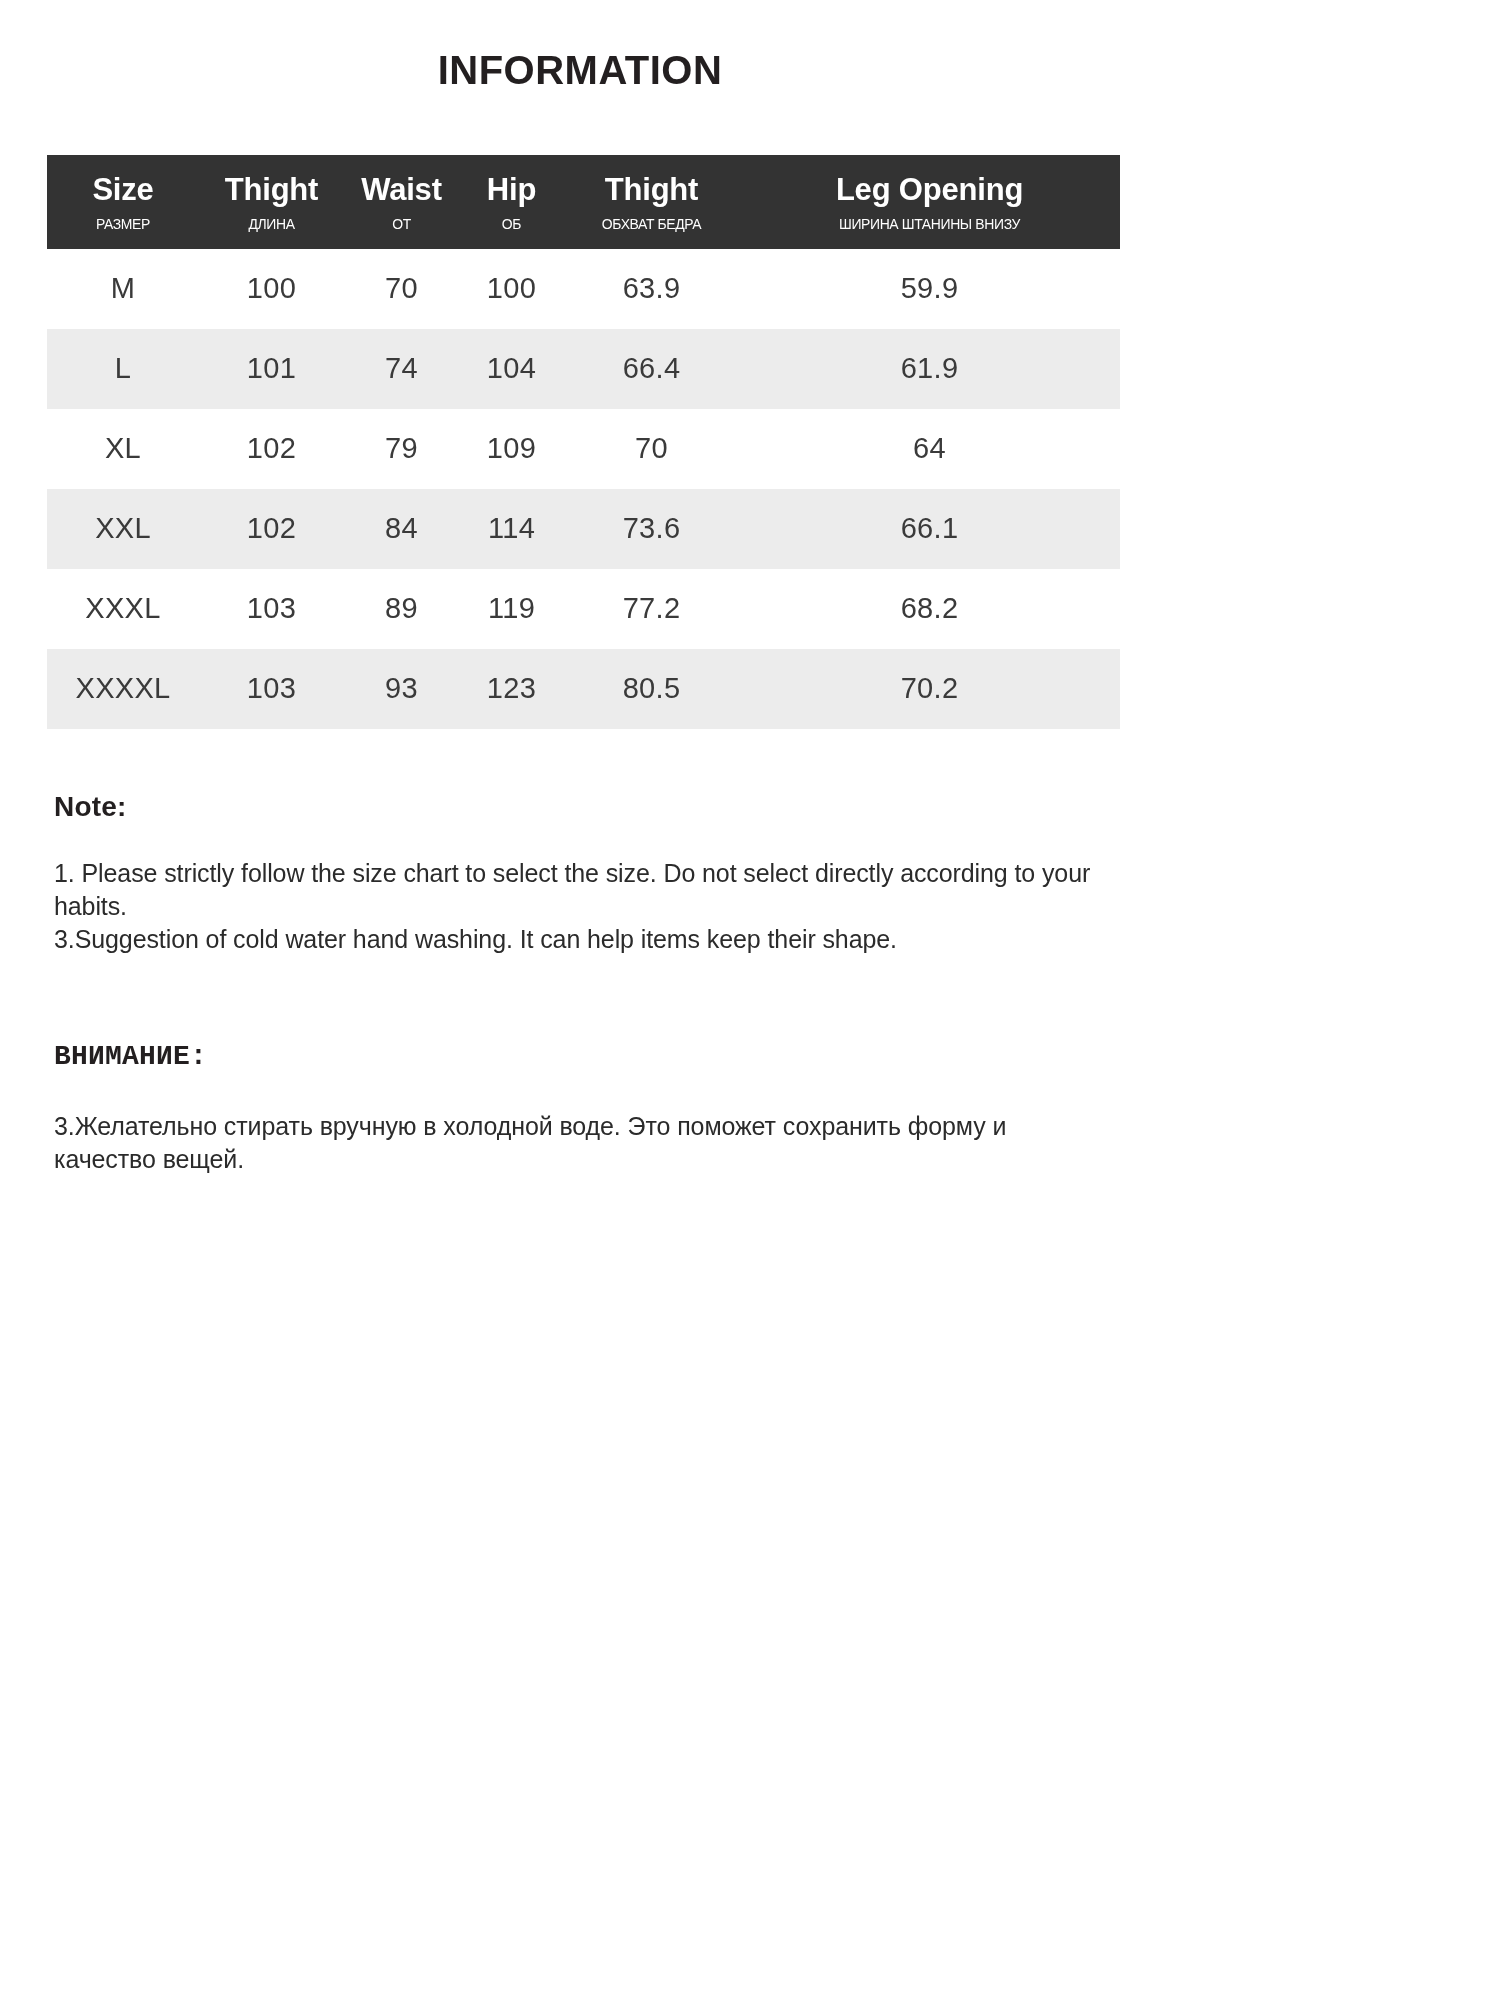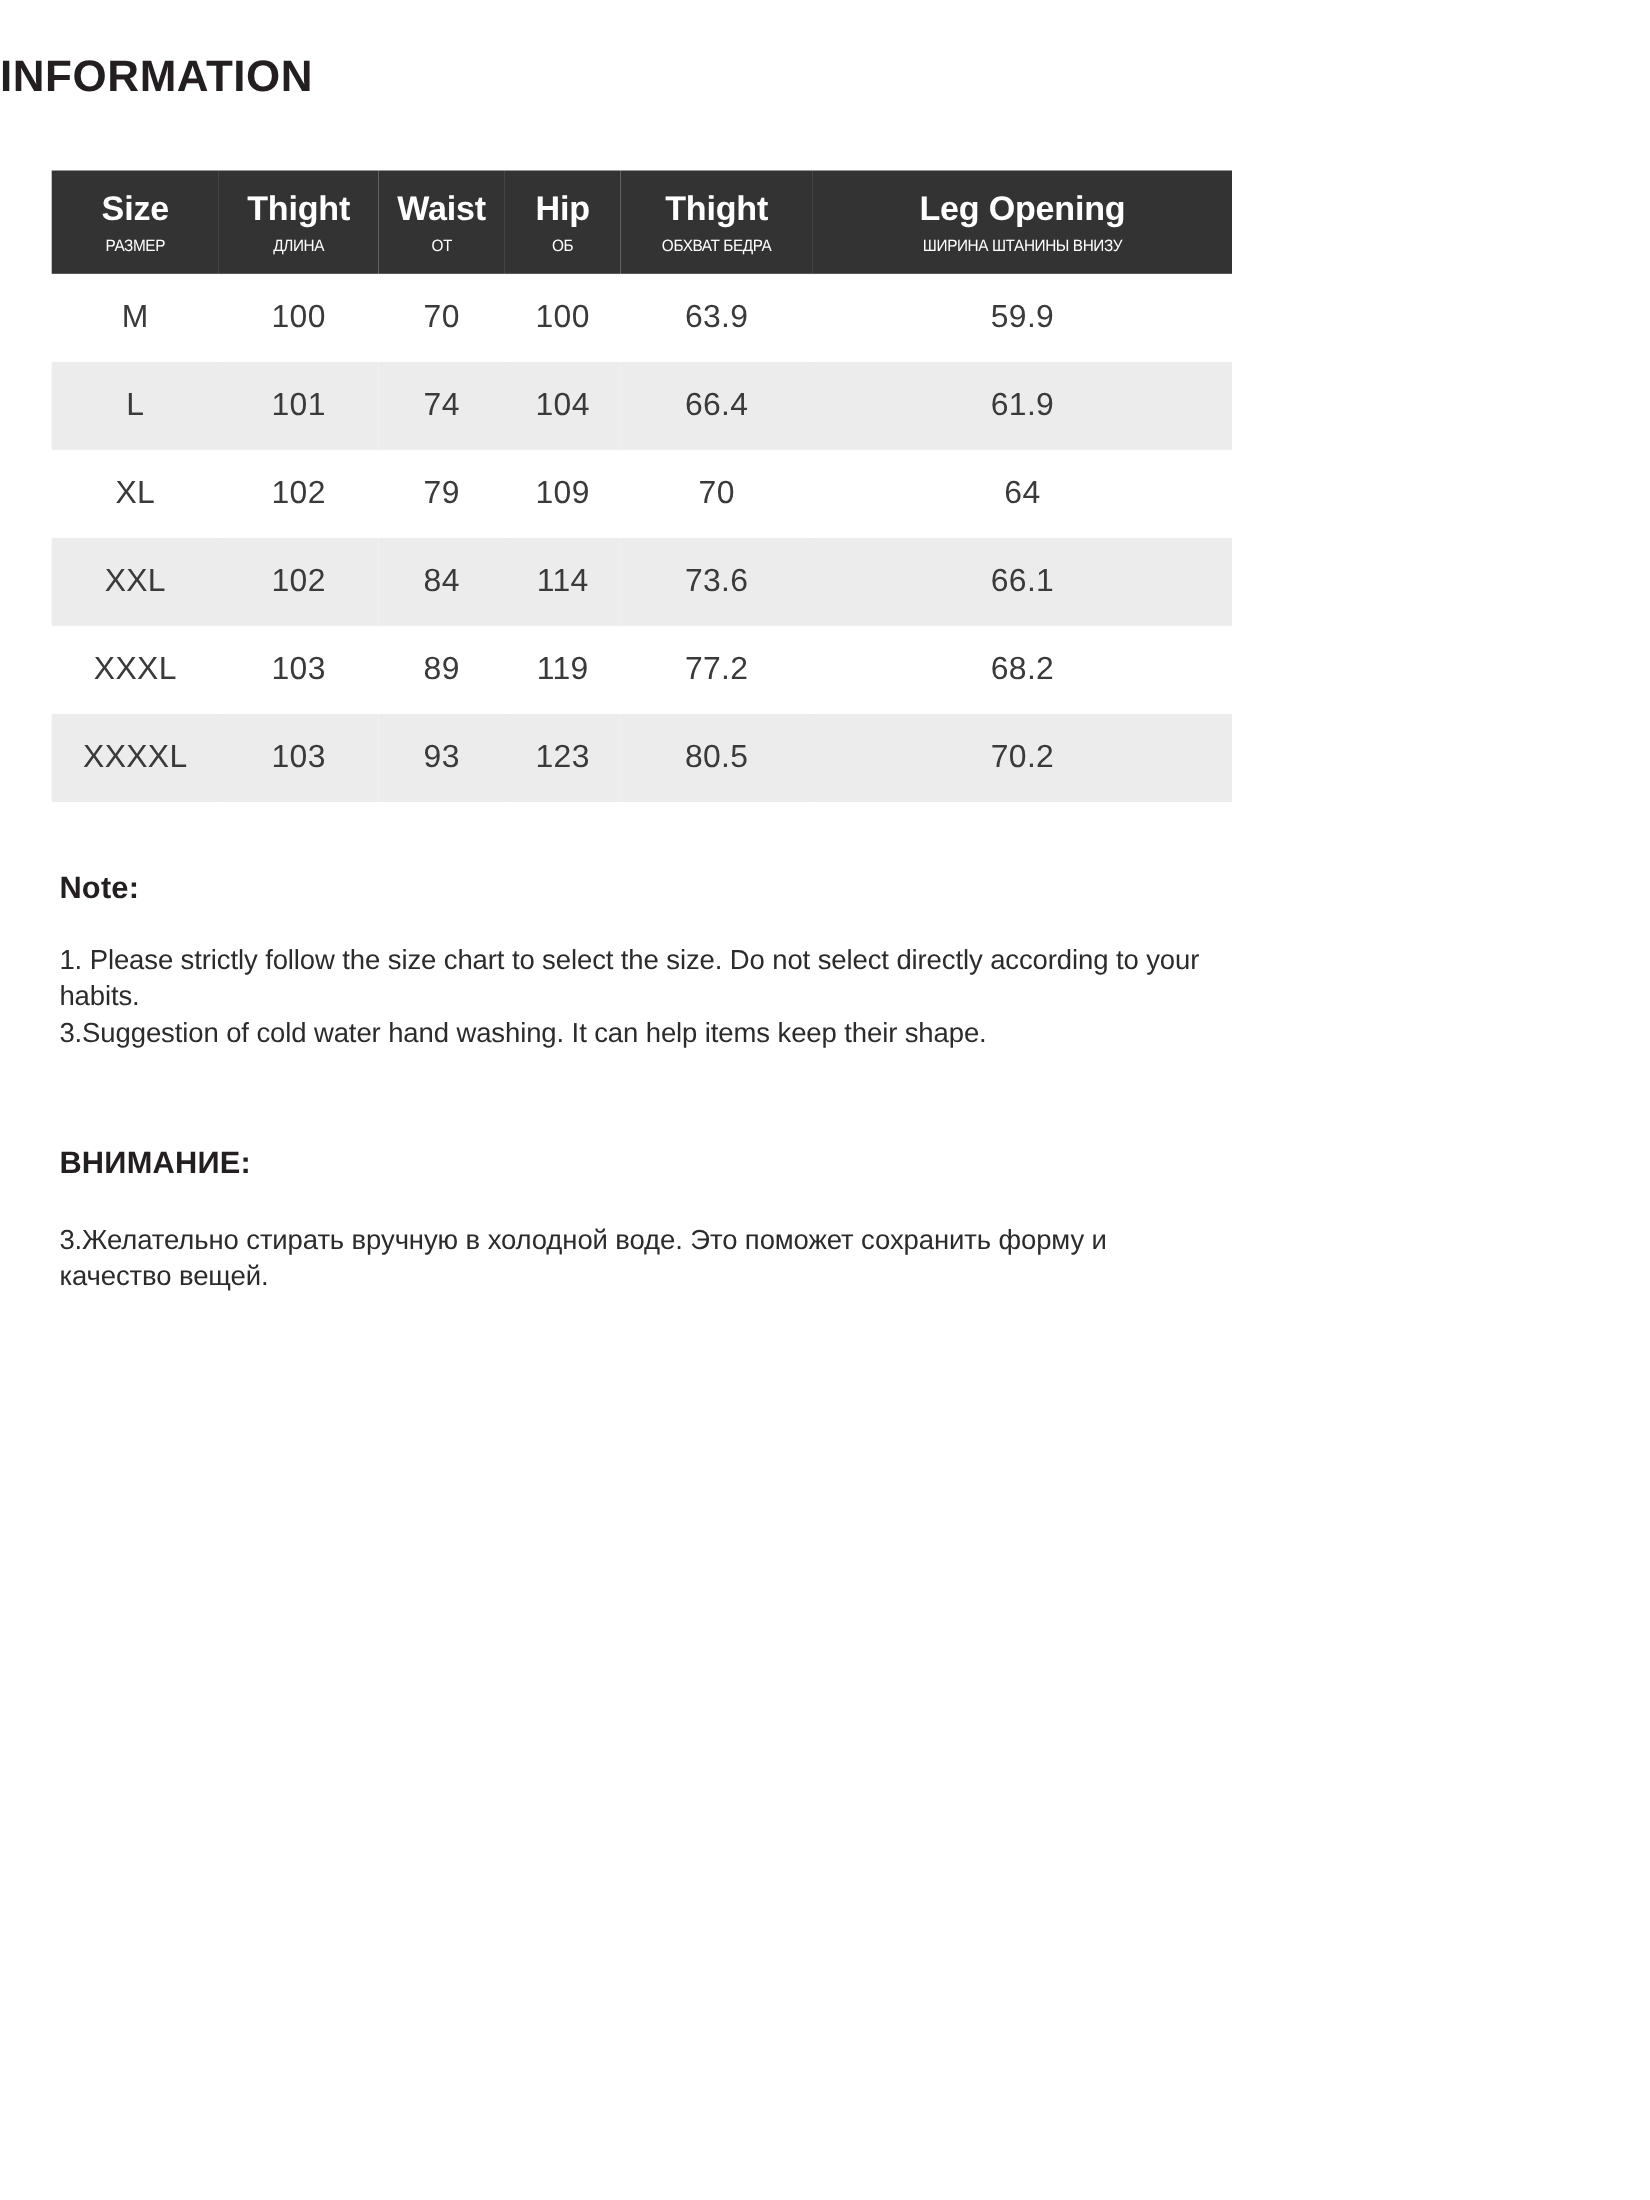--- a/index.html
+++ b/index.html
@@ -15,20 +15,21 @@
   .page {
     position: relative;
     width: 1160px;
     height: 2000px;
     background: #ffffff;
     overflow: hidden;
   }
 
   
   .doc-title {
+    text-align: center;
     font-size: 40px;
     font-weight: 700;
     letter-spacing: 0.5px;
     color: #231f20;
     padding-top: 48px;
     padding-bottom: 10px;
     font-family: "Liberation Sans", sans-serif;
   }
 
   
@@ -115,21 +116,21 @@
   .notes-body p {
     font-size: 25px;
     line-height: 1.33;
     color: #2b2b2b;
     font-weight: 400;
     letter-spacing: -0.1px;
   }
 
   .ru-block { margin-top: 84px; }
 
-  .ru-block .notes-heading { margin-bottom: 38px; }
+  .ru-block .notes-heading { margin-bottom: 38px; font-family: Liberation Mono, monospace; }
 
   .ru-block .notes-body p {
     font-size: 25px;
     line-height: 1.35;
   }
 </style>
 </head>
 <body>
 
 <div class="page">

